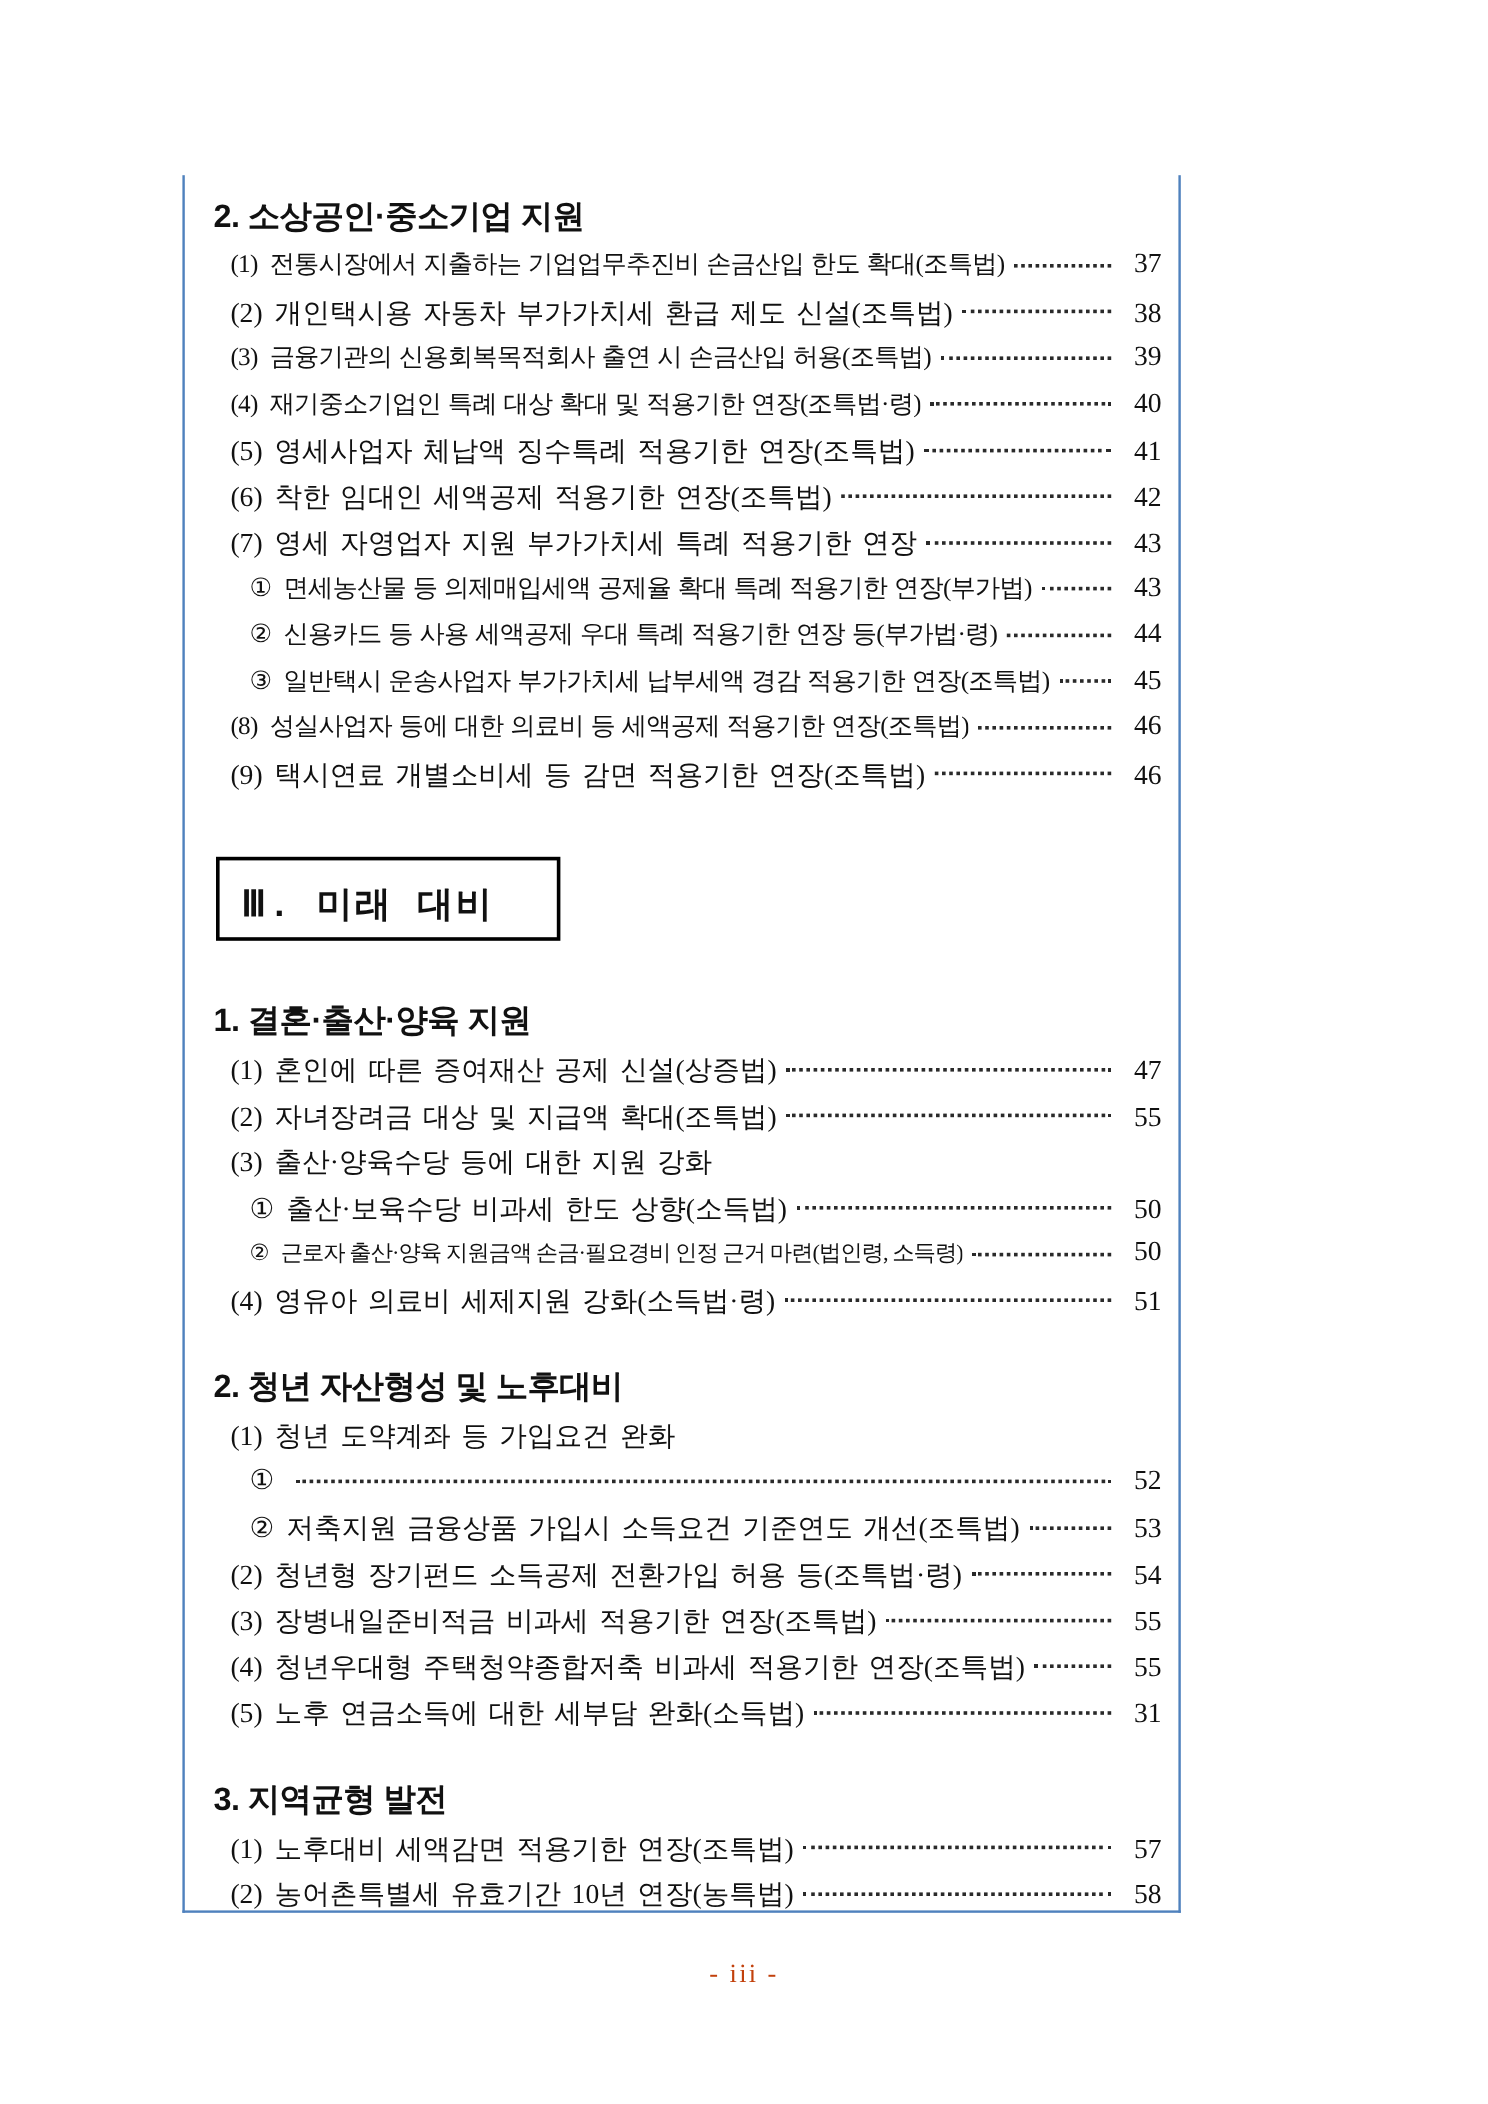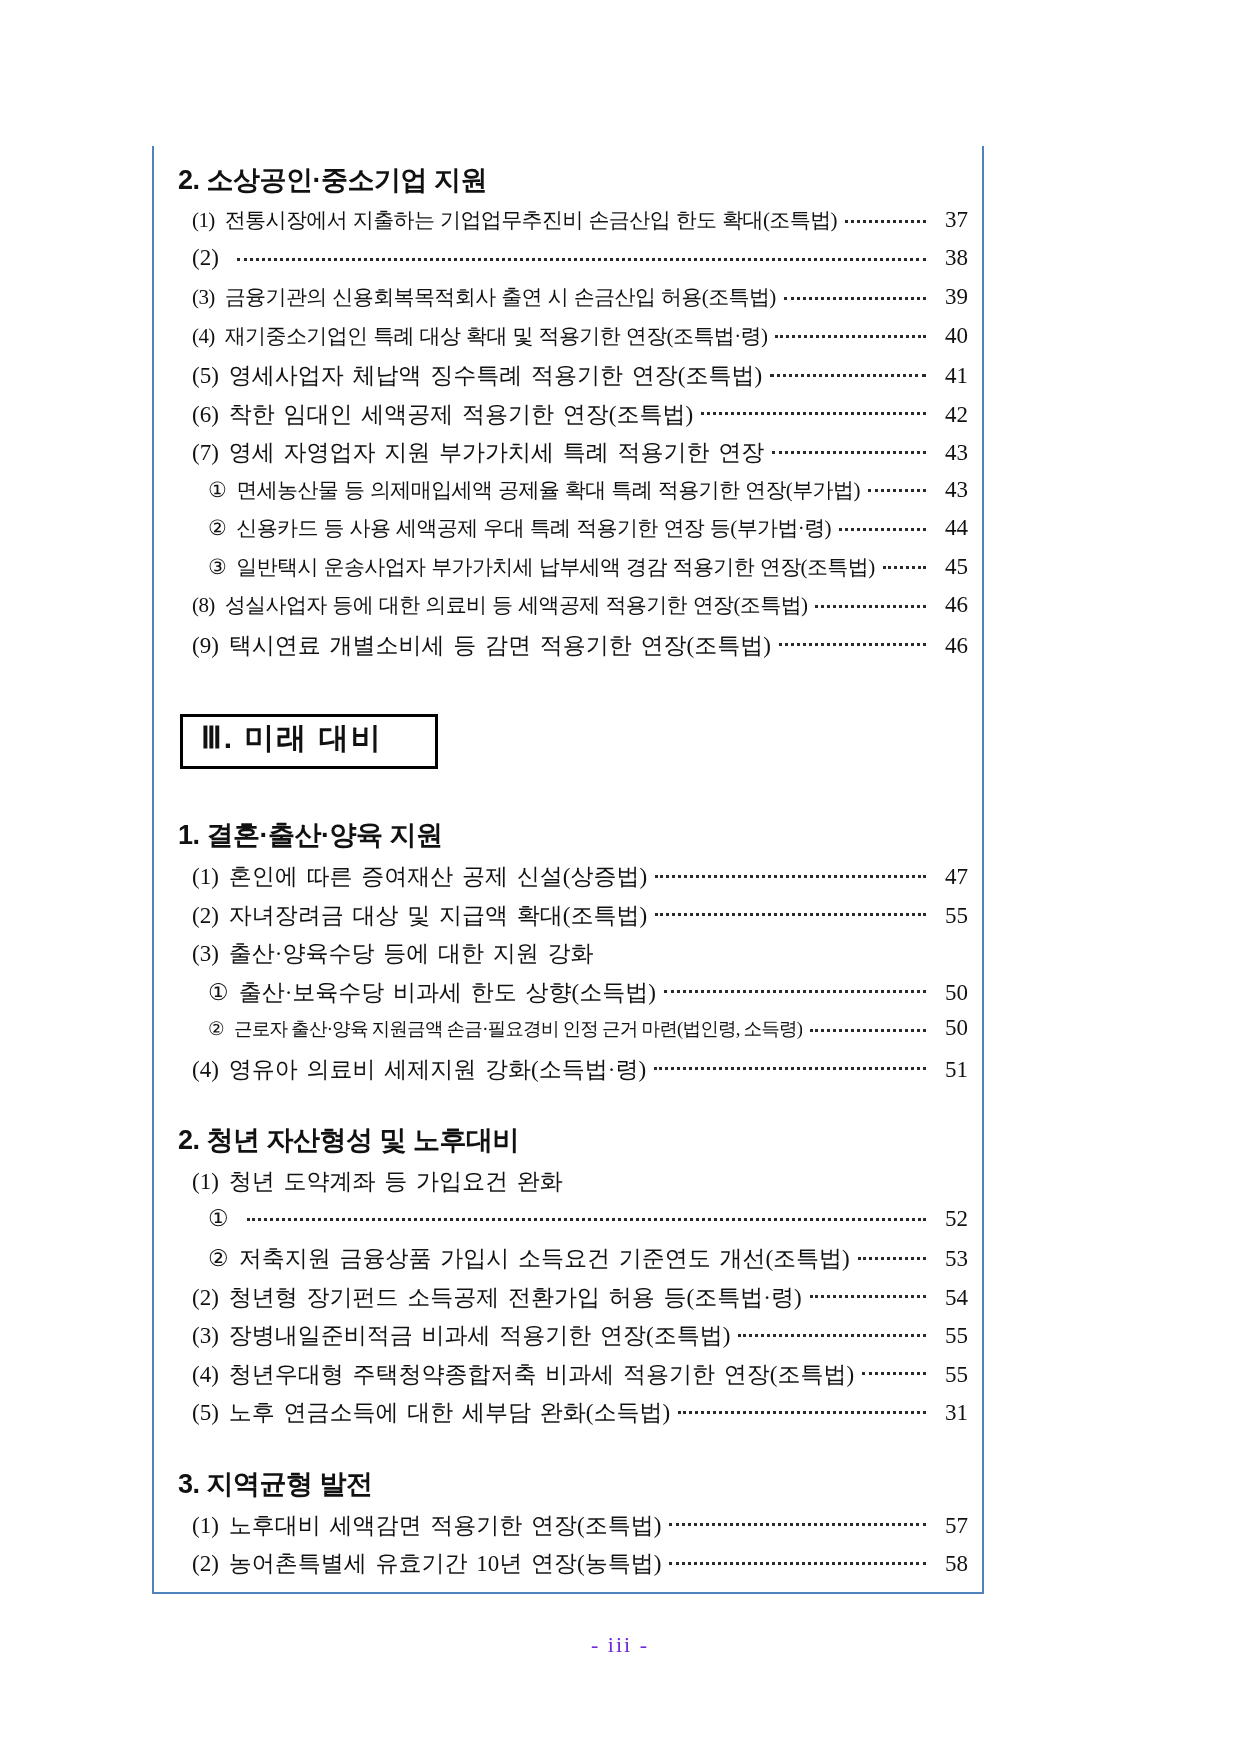--- a/index.html
+++ b/index.html
@@ -52,50 +52,51 @@
     height:0;
     border-bottom:3px dotted #2a2a2a;
     margin:0 8px;
     transform:translateY(-4px);
   }
   .pagenum{flex:0 0 auto;min-width:34px;text-align:right;font-size:23px;}
   .part-box{
     display:inline-block;
     border:3px solid #000;
     background:#fff;
-    font-family:Liberation Sans, sans-serif;
+    font-family:Liberation Mono, monospace;
     font-weight:bold;
     font-size:30px;
     letter-spacing:2px;
-    padding:1px 52px 7px 18px;
+    padding:16px 52px 7px 18px;
     margin:46px 0 18px 2px;
   }
   .page-footer{
     position:absolute;
     left:0;width:100%;
     top:1632px;
     text-align:center;
     font-size:22px;
     letter-spacing:2px;
-    color:#6d28d9;
+    color:#c2410c;
   }
 </style>
 </head>
 <body>
 
 <div class="content-box" id="toc-root"><div class="section">
       <div class="section-heading">2. 소상공인·중소기업 지원</div>
       <div class="toc-row tight">
         <span class="toc-label">(1)</span>
         <span class="toc-text">전통시장에서 지출하는 기업업무추진비 손금산입 한도 확대(조특법)</span>
         <span class="leader"></span>
         <span class="pagenum">37</span>
       </div>
       <div class="toc-row">
         <span class="toc-label">(2)</span>
+        <span class="toc-text">개인택시용 자동차 부가가치세 환급 제도 신설(조특법)</span>
         <span class="leader"></span>
         <span class="pagenum">38</span>
       </div>
       <div class="toc-row tight">
         <span class="toc-label">(3)</span>
         <span class="toc-text">금융기관의 신용회복목적회사 출연 시 손금산입 허용(조특법)</span>
         <span class="leader"></span>
         <span class="pagenum">39</span>
       </div>
       <div class="toc-row tight">

